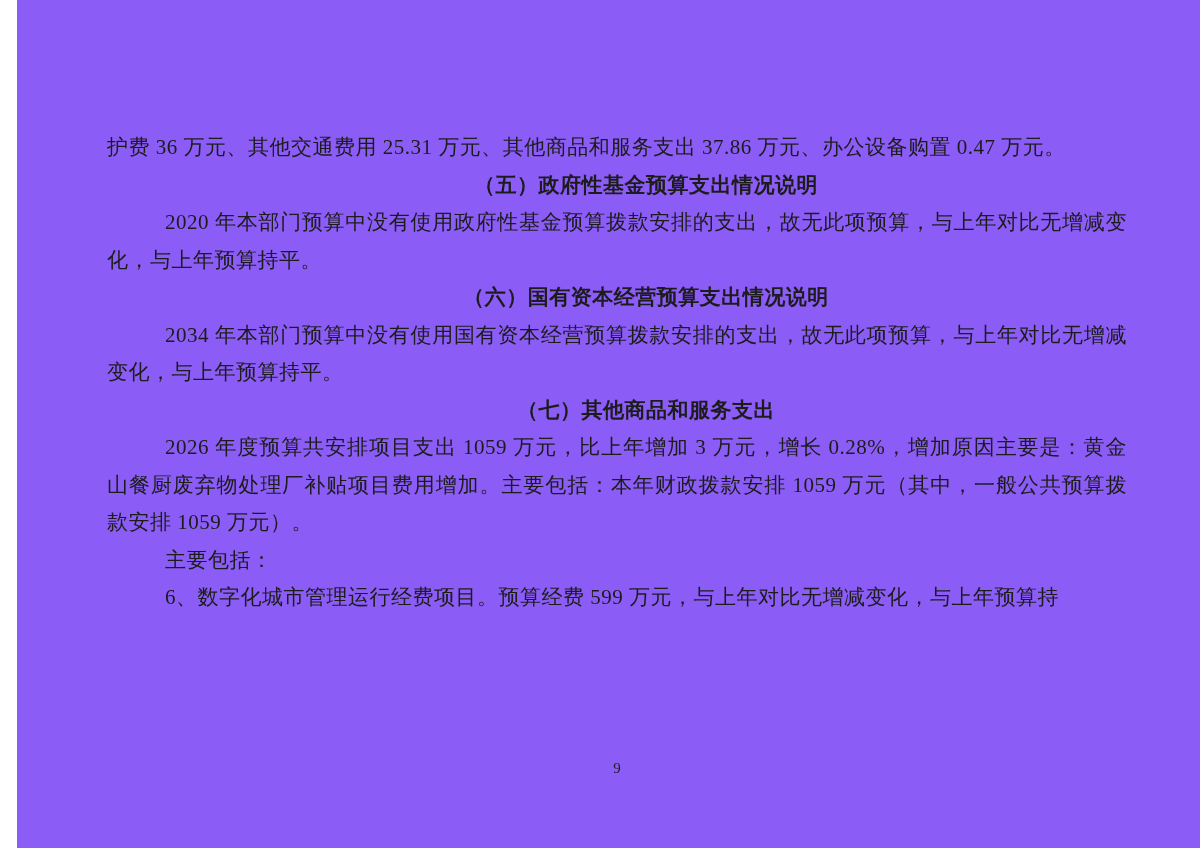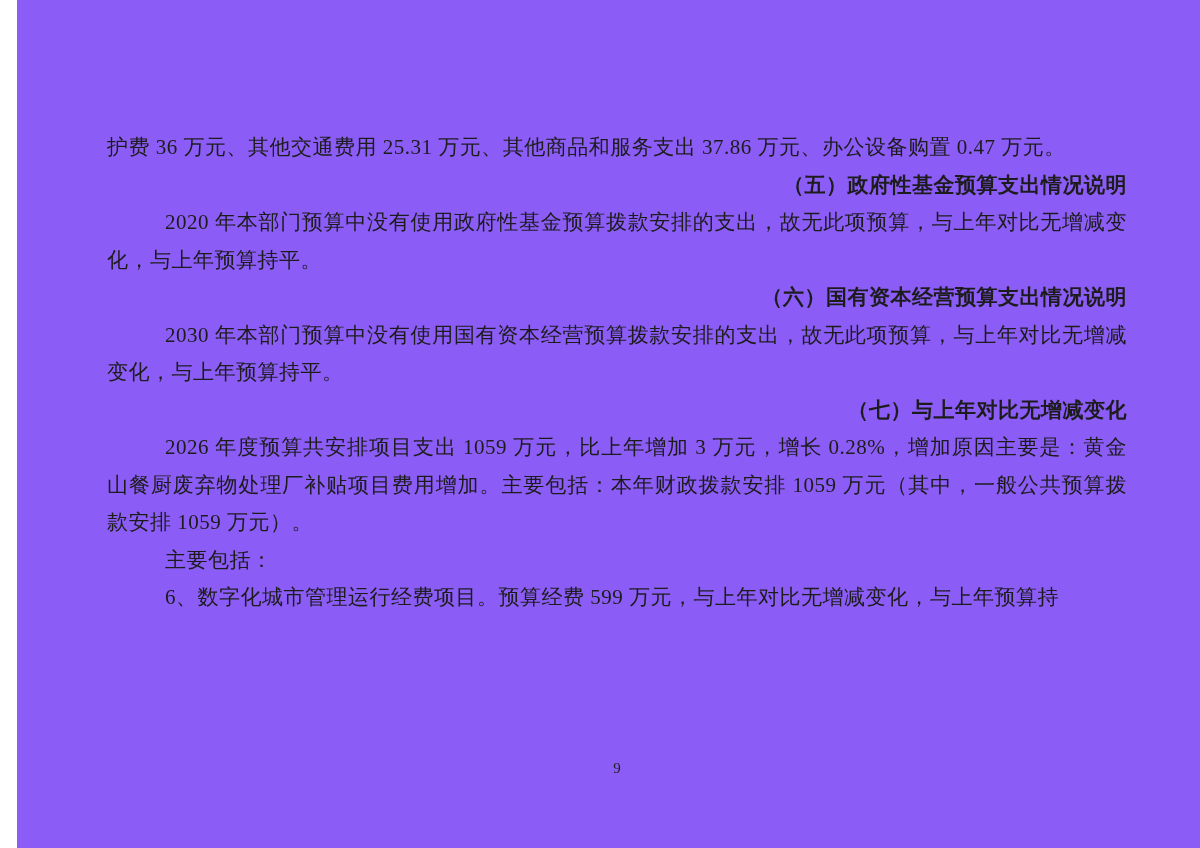--- a/index.html
+++ b/index.html
@@ -28,21 +28,21 @@
     text-justify: inter-ideograph;
     letter-spacing: 0.5px;
   }
   .block { margin: 0; }
   .indent { text-indent: 58px; }
   .heading {
     font-weight: bold;
     font-size: 21px;
     line-height: 37.5px;
     text-indent: 58px;
-    text-align: right;
+    text-align: center;
   }
   .page-number {
     position: absolute;
     left: 0;
     top: 758px;
     width: 100%;
     text-align: center;
     font-size: 15px;
     line-height: 20px;
     color: #222222;
@@ -50,20 +50,20 @@
 </style>
 </head>
 <body>
 
 <div class="page">
   <div class="content">
     <p class="block">护费 36 万元、其他交通费用 25.31 万元、其他商品和服务支出 37.86 万元、办公设备购置 0.47 万元。</p>
     <h3 class="heading">（五）政府性基金预算支出情况说明</h3>
     <p class="block indent">2020 年本部门预算中没有使用政府性基金预算拨款安排的支出，故无此项预算，与上年对比无增减变化，与上年预算持平。</p>
     <h3 class="heading">（六）国有资本经营预算支出情况说明</h3>
-    <p class="block indent">2030 年本部门预算中没有使用国有资本经营预算拨款安排的支出，故无此项预算，与上年对比无增减变化，与上年预算持平。</p>
-    <h3 class="heading">（七）与上年对比无增减变化</h3>
+    <p class="block indent">2034 年本部门预算中没有使用国有资本经营预算拨款安排的支出，故无此项预算，与上年对比无增减变化，与上年预算持平。</p>
+    <h3 class="heading">（七）其他商品和服务支出</h3>
     <p class="block indent">2026 年度预算共安排项目支出 1059 万元，比上年增加 3 万元，增长 0.28%，增加原因主要是：黄金山餐厨废弃物处理厂补贴项目费用增加。主要包括：本年财政拨款安排 1059 万元（其中，一般公共预算拨款安排 1059 万元）。</p>
     <p class="block indent">主要包括：</p>
     <p class="block indent">6、数字化城市管理运行经费项目。预算经费 599 万元，与上年对比无增减变化，与上年预算持</p>
   </div>
   <div class="page-number">9</div>
 </div>
 
 </body></html>

